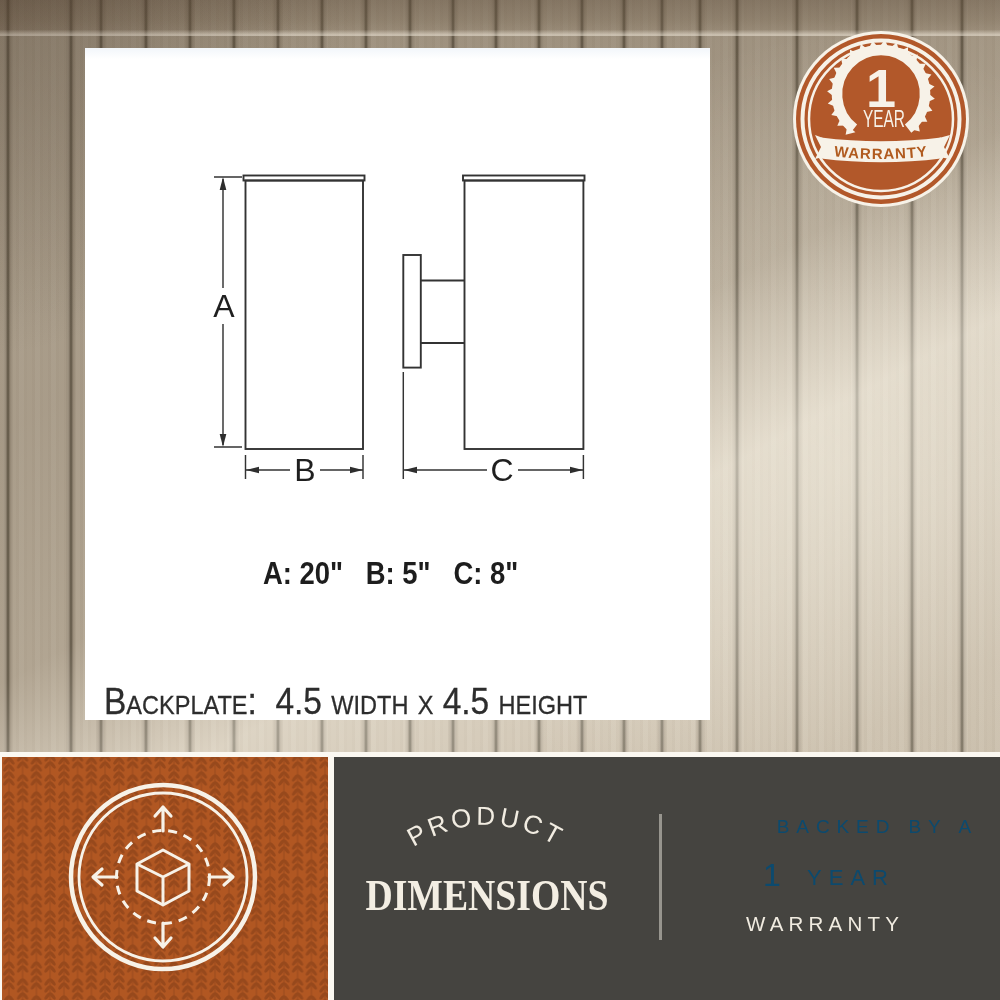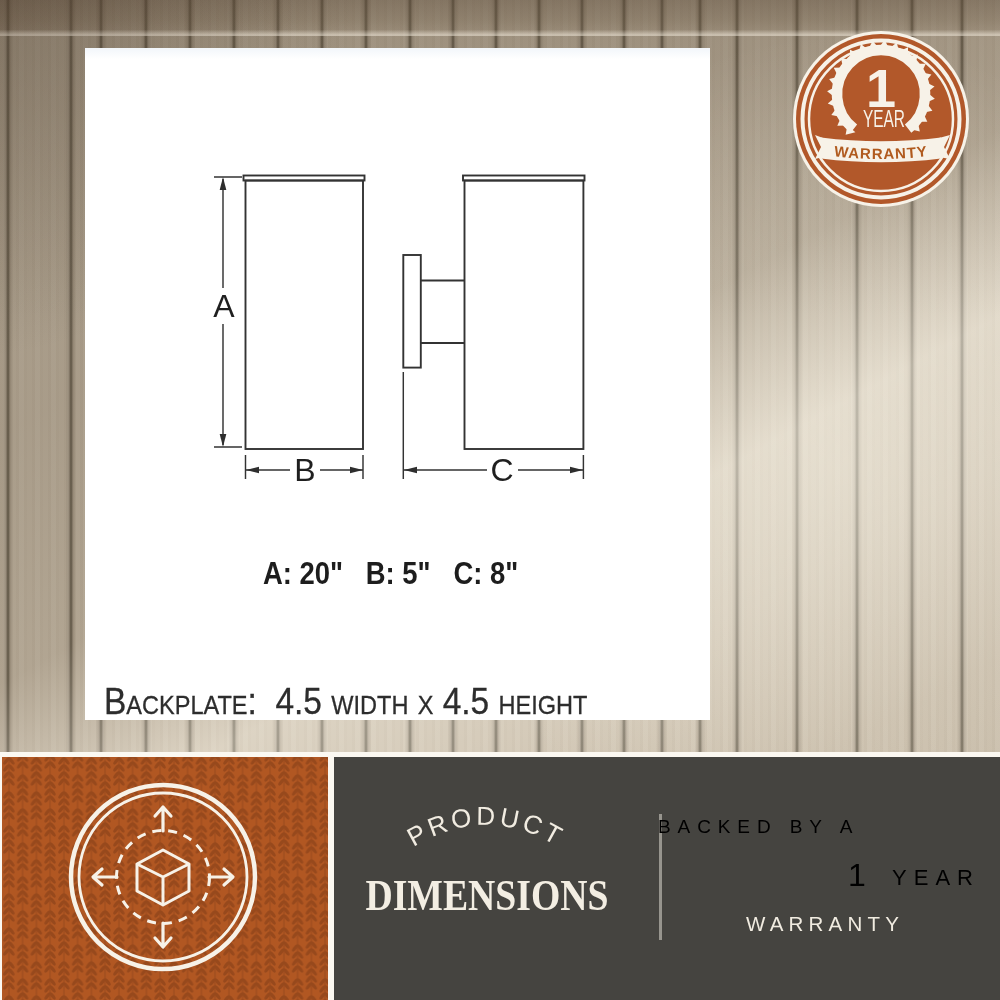--- a/index.html
+++ b/index.html
@@ -275,23 +275,23 @@
     <text font-family="Liberation Sans, sans-serif" font-size="26" fill="#f1ece1" letter-spacing="3.6">
       <textPath href="#parc" startOffset="50%" text-anchor="middle">PRODUCT</textPath>
     </text>
   </svg>
 
   <div class="abs" id="dimensions" style="left:332px;top:870px;width:310px;text-align:center;
        font-family:'Liberation Serif',serif;font-size:44px;font-weight:bold;color:#f3eee3;letter-spacing:0;transform:scaleX(0.857);transform-origin:155px 0;">DIMENSIONS</div>
 
   <div class="abs" id="divider" style="left:659px;top:814px;width:2.5px;height:126px;background:#97958e;"></div>
 
-  <div class="abs" id="backedby" style="left:658px;top:816px;width:320px;text-align:left;
-       font-size:19px;color:#000000;letter-spacing:6.9px;">BACKED BY A</div>
-
-  <div class="abs" id="oneyear" style="left:660px;top:857px;width:320px;text-align:right;color:#000000;">
+  <div class="abs" id="backedby" style="left:658px;top:816px;width:320px;text-align:right;
+       font-size:19px;color:#0c4a6e;letter-spacing:6.9px;">BACKED BY A</div>
+
+  <div class="abs" id="oneyear" style="left:660px;top:857px;width:320px;text-align:center;color:#0c4a6e;">
     <span style="font-size:32px;vertical-align:-1px;margin-left:18px;">1</span><span style="font-size:22px;letter-spacing:7px;">&nbsp;&nbsp;YEAR</span>
   </div>
 
   <div class="abs" id="warrantytext" style="left:660px;top:912px;width:320px;text-align:center;
        font-size:20.5px;color:#f1ece1;letter-spacing:5.2px;transform:translateX(5px);">WARRANTY</div>
 
 </div>
 
 </body></html>

